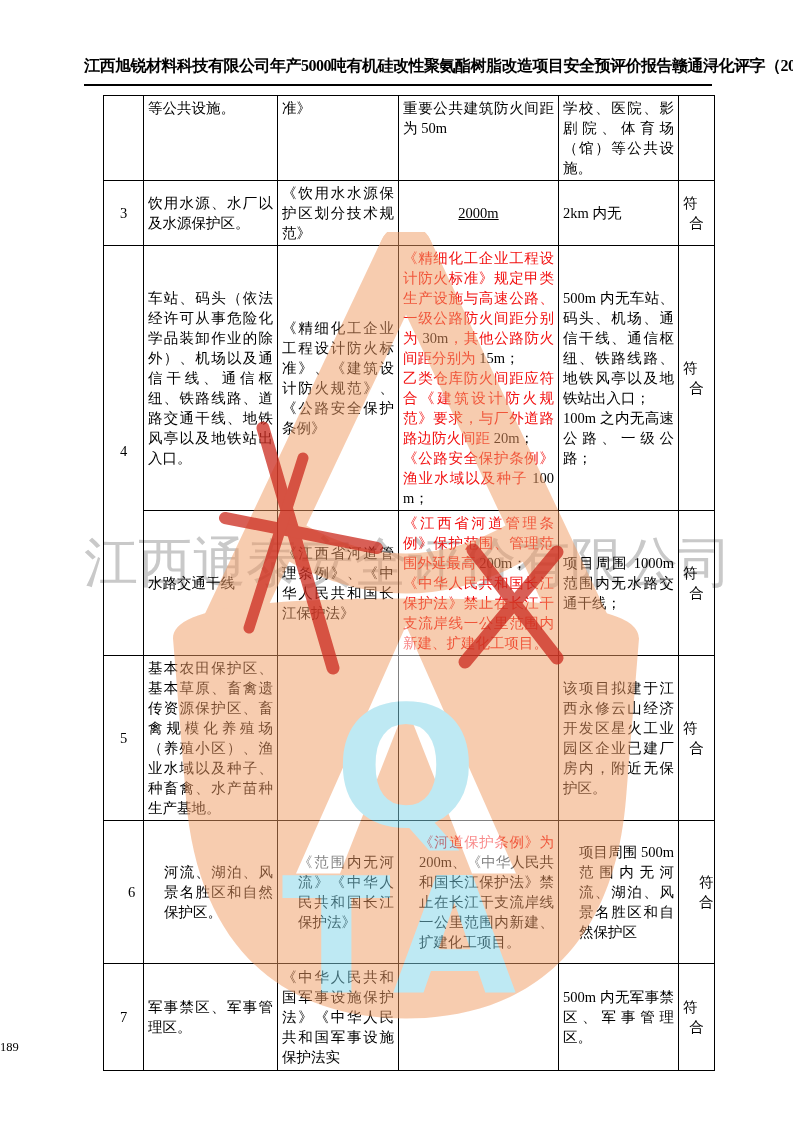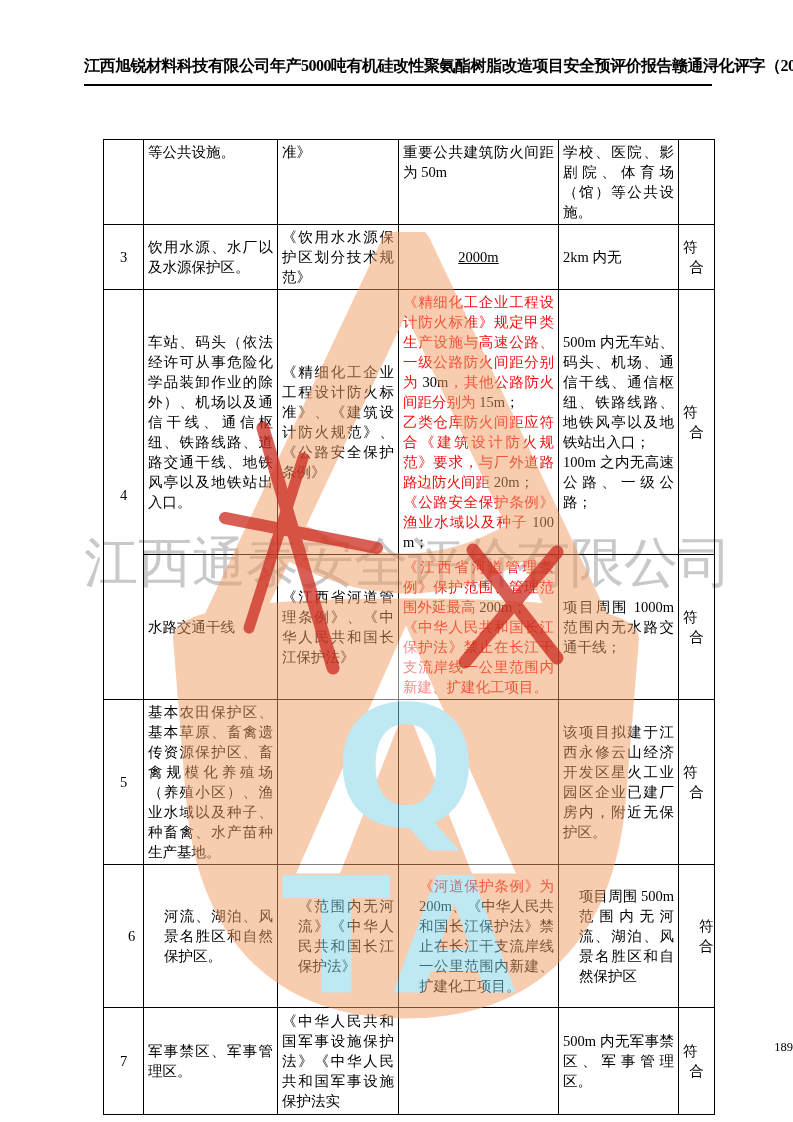--- a/index.html
+++ b/index.html
@@ -12,21 +12,21 @@
   .header{
     position:absolute;left:84px;top:56px;width:628px;
     display:flex;justify-content:space-between;align-items:baseline;
     font-weight:bold;font-size:16px;letter-spacing:-0.5px;white-space:nowrap;z-index:4;
   }
   .header-rule{position:absolute;left:84px;top:84px;width:628px;border-top:2px solid #000;z-index:4;}
   
   table.doc-table{
     position:absolute;left:103px;top:95px;width:611px;z-index:1;
     border-collapse:collapse;table-layout:fixed;
-    font-size:14.5px;line-height:20px;background:transparent;margin-top:44px;
+    font-size:14.5px;line-height:20px;background:transparent;
   }
   table.doc-table td{
     border:1.5px solid #000;padding:2px 4px;vertical-align:middle;
     word-break:break-all;text-align:justify;white-space:pre-wrap;background:transparent;
   }
   tr.rA td{height:60px;vertical-align:top;}
   tr.rB td{height:53px;}
   tr.rC td{height:257px;}
   tr.rD td{height:137px;}
   tr.rE td{height:155px;}
@@ -38,21 +38,21 @@
   
   .wm-gray{
     position:absolute;left:84px;top:536px;width:628px;z-index:0;
     font-size:54px;line-height:1;color:#c9c9c9;white-space:nowrap;
     font-family:"Liberation Serif","DejaVu Serif",serif;letter-spacing:0px;
     pointer-events:none;
   }
   .wm-logo{position:absolute;left:128px;top:232px;width:557px;height:798px;z-index:2;opacity:0.5;pointer-events:none;}
   .wm-red{position:absolute;left:205px;top:400px;width:380px;height:300px;z-index:3;opacity:0.75;pointer-events:none;}
   
-  .page-num{position:absolute;left:0;top:1040px;width:100%;text-align:right;font-size:12.5px;z-index:4;}
+  .page-num{position:absolute;left:0;top:1040px;width:100%;text-align:left;font-size:12.5px;z-index:4;}
 </style>
 </head>
 <body>
 
 <div class="page">
 
   <div class="wm-gray">江西通泰安全评价有限公司</div>
 
   <div class="header">
     <span>江西旭锐材料科技有限公司年产5000吨有机硅改性聚氨酯树脂改造项目安全预评价报告</span>

